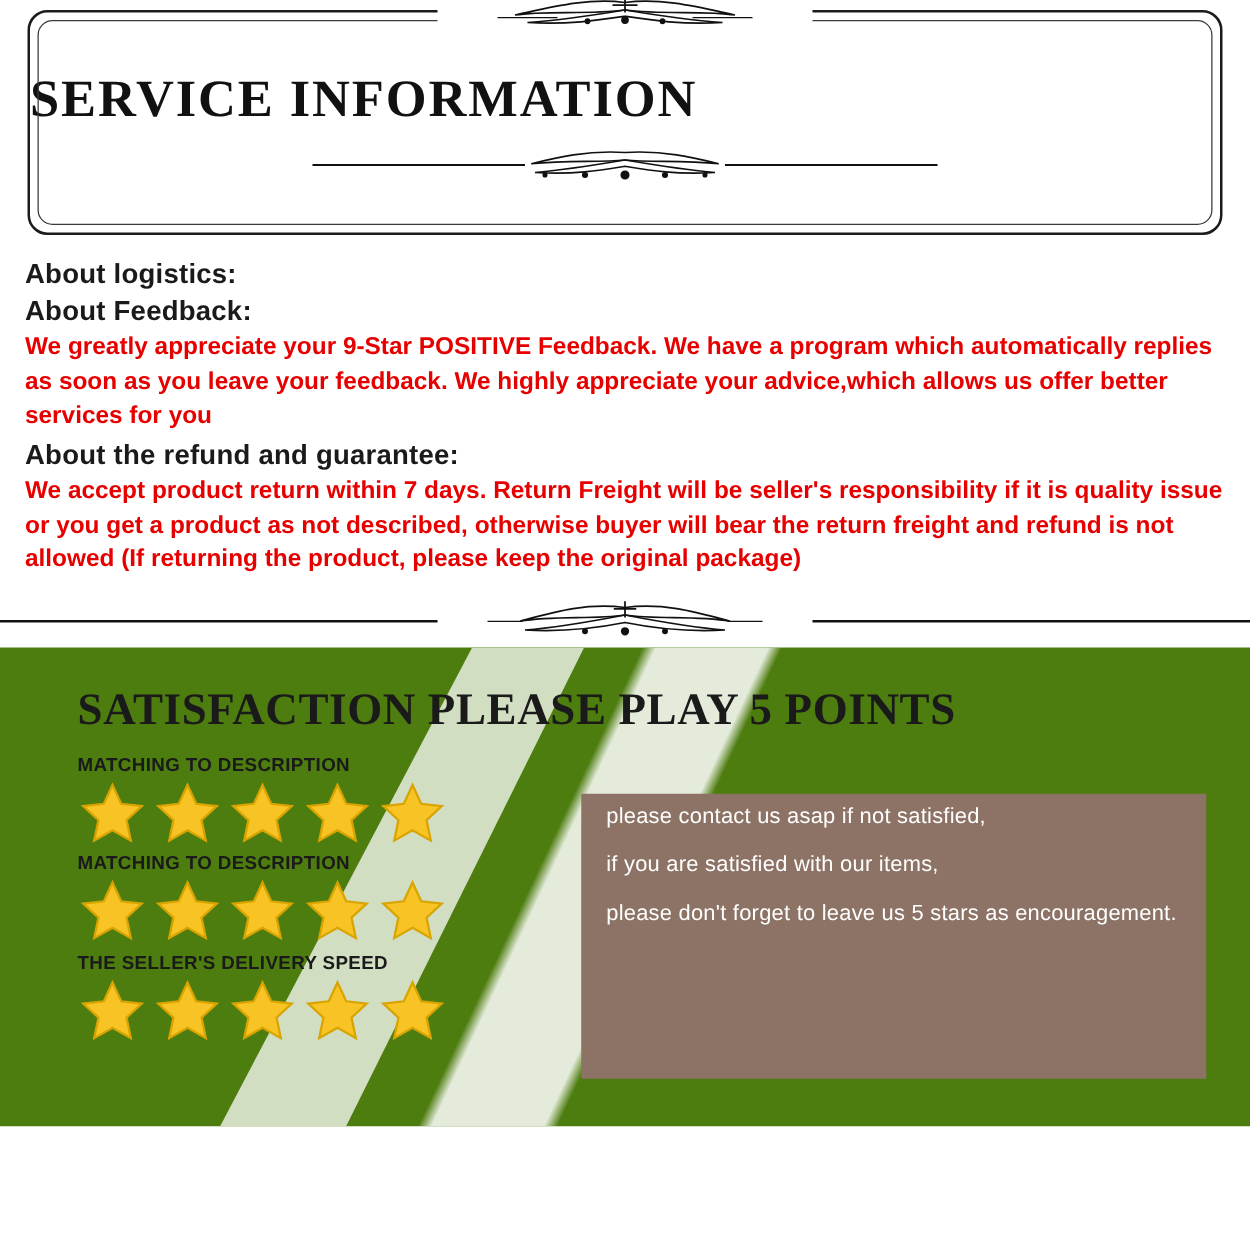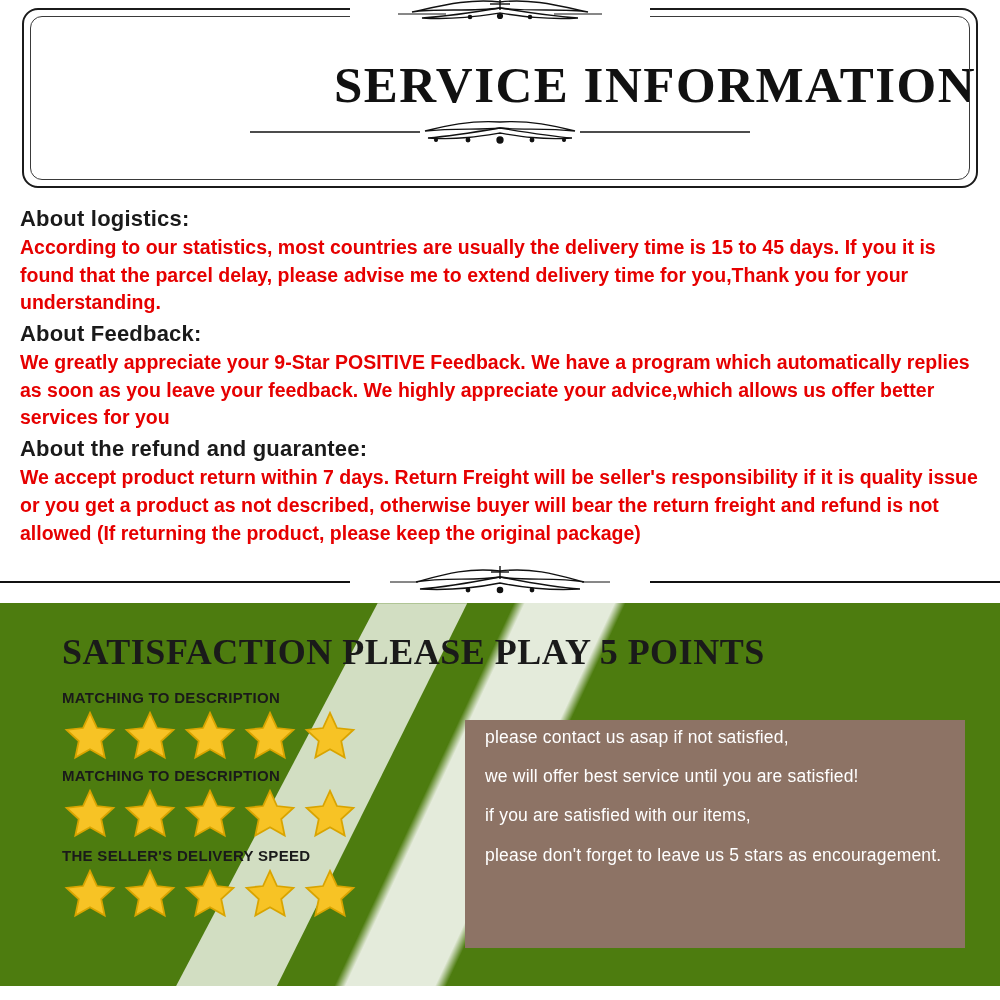--- a/index.html
+++ b/index.html
@@ -30,23 +30,23 @@
     position:absolute;
     left:6px; right:6px; top:6px; bottom:6px;
     border:1px solid #3a3a3a;
     border-radius:12px;
     pointer-events:none;
   }
   .header-title {
     position: absolute;
     top: 46px;
     left: 0; right: 0;
-    text-align: right;
+    text-align: left;
     font-family: "Liberation Serif", serif;
-    font-size: 51px;
+    font-size: 42px;
     font-weight: bold;
     letter-spacing: 1.5px;
     color: #111;
   }
 
   
   .orn-top {
     position: absolute;
     top: -14px;
     left: 50%;
@@ -217,21 +217,20 @@
       <circle cx="312" cy="22" r="1.8" fill="#111"></circle>
       <circle cx="216" cy="22" r="1.4" fill="#111"></circle>
       <circle cx="344" cy="22" r="1.4" fill="#111"></circle>
     </g>
   </svg>
 </div>
 
 <div class="content">
 
   <div class="sec-head">About logistics:</div>
-  <div class="sec-body">According to our statistics, most countries are usually the delivery time is 15 to 45 days. If you it is found that the parcel delay, please advise me to extend delivery time for you,Thank you for your understanding.</div>
 
   <div class="sec-head">About Feedback:</div>
   <div class="sec-body">We greatly appreciate your 9-Star POSITIVE Feedback. We have a program which automatically replies as soon as you leave your feedback. We highly appreciate your advice,which allows us offer better services for you</div>
 
   <div class="sec-head">About the refund and guarantee:</div>
   <div class="sec-body">We accept product return within 7 days. Return Freight will be seller's responsibility if it is quality issue or you get a product as not described, otherwise buyer will bear the return freight and refund is not allowed (If returning the product, please keep the original package)</div>
 
 </div>
 
 <div class="divider-wrap">
@@ -304,18 +303,17 @@
         </svg><svg width="56" height="54" viewBox="0 0 24 24">
           <path d="M12 2.2 L15.1 8.9 L22.4 9.7 L17 14.7 L18.5 22 L12 18.3 L5.5 22 L7 14.7 L1.6 9.7 L8.9 8.9 Z" fill="#f7c325" stroke="#d9a400" stroke-width="0.8"></path>
         </svg><svg width="56" height="54" viewBox="0 0 24 24">
           <path d="M12 2.2 L15.1 8.9 L22.4 9.7 L17 14.7 L18.5 22 L12 18.3 L5.5 22 L7 14.7 L1.6 9.7 L8.9 8.9 Z" fill="#f7c325" stroke="#d9a400" stroke-width="0.8"></path>
         </svg>
     </div>
   </div>
 
   <div class="note-box">
     <div class="note-line">please contact us asap if not satisfied,</div>
-    <div class="note-line">we will offer best service until you are satisfied!</div>
     <div class="note-line">if you are satisfied with our items,</div>
     <div class="note-line">please don't forget to leave us 5 stars as encouragement.</div>
   </div>
 
 </div>
 
 </body></html>

